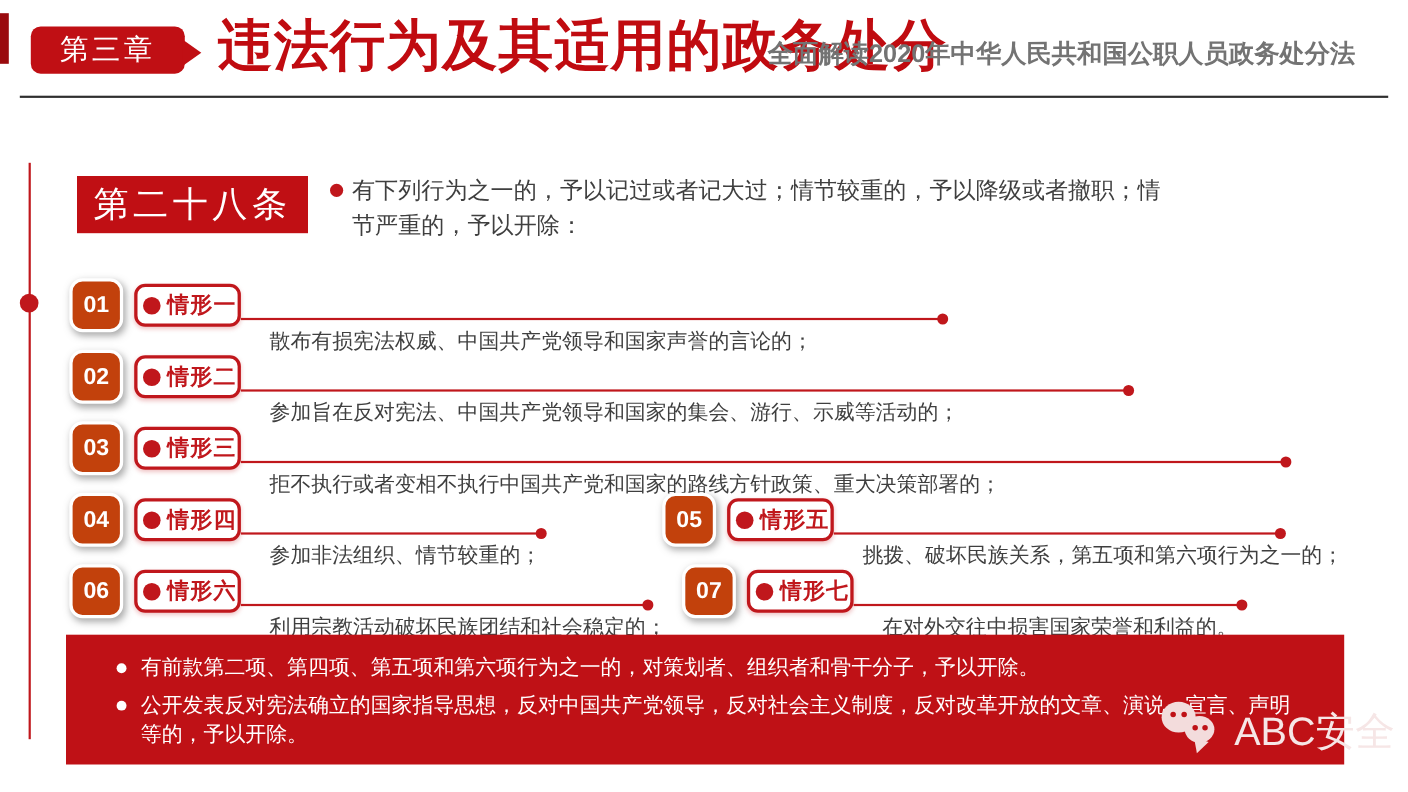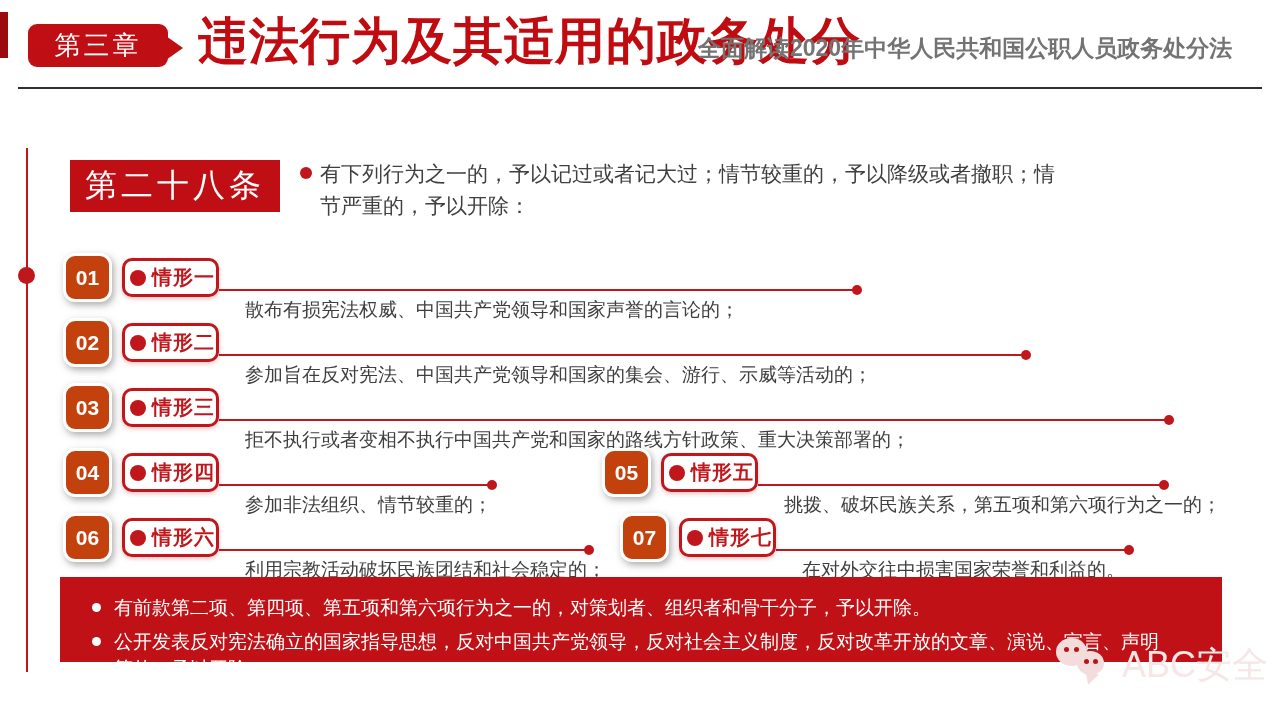--- a/index.html
+++ b/index.html
@@ -53,22 +53,22 @@
   }
   .pill-dot{width:16px;height:16px;border-radius:50%;background:#c0171c;margin-left:5px;flex:none;}
   .pill-label{font-size:20px;font-weight:bold;color:#c0171c;margin-left:6px;letter-spacing:1px;white-space:nowrap;}
   .connector{position:absolute;left:156px;top:36px;height:2px;background:#c0171c;}
   .connector::after{
     content:"";position:absolute;right:-4px;top:-4px;width:10px;height:10px;border-radius:50%;background:#c0171c;
   }
   .item-text{position:absolute;left:182px;top:12px;font-size:19px;color:#3f3f3f;white-space:nowrap;margin-top:32px;}
   
   .footer-box{
-    position:absolute;left:60px;top:577px;width:1162px;height:85px;background:#bf1116;
-    box-sizing:border-box;padding:10px 20px 8px 32px;
+    position:absolute;left:60px;top:577px;width:1162px;height:118px;background:#bf1116;
+    box-sizing:border-box;padding:10px 20px 8px 46px;
   }
   .note{display:flex;gap:13px;margin-top:7px;}
   .note-dot{width:9px;height:9px;border-radius:50%;background:#fff;margin-top:9px;flex:none;}
   .note-text{font-size:19px;line-height:27px;color:#fff;max-width:1058px;}
   
   .wm{position:absolute;left:1056px;top:636px;display:flex;align-items:flex-start;}
   .wm-icon{position:relative;width:62px;height:62px;flex:none;}
   .bub{position:absolute;background:#f3dcdc;border-radius:50%;}
   .bub-big{left:0;top:2px;width:31px;height:28px;}
   .bub-big .eye{position:absolute;width:5px;height:5px;border-radius:50%;background:#bf1116;top:9px;}

